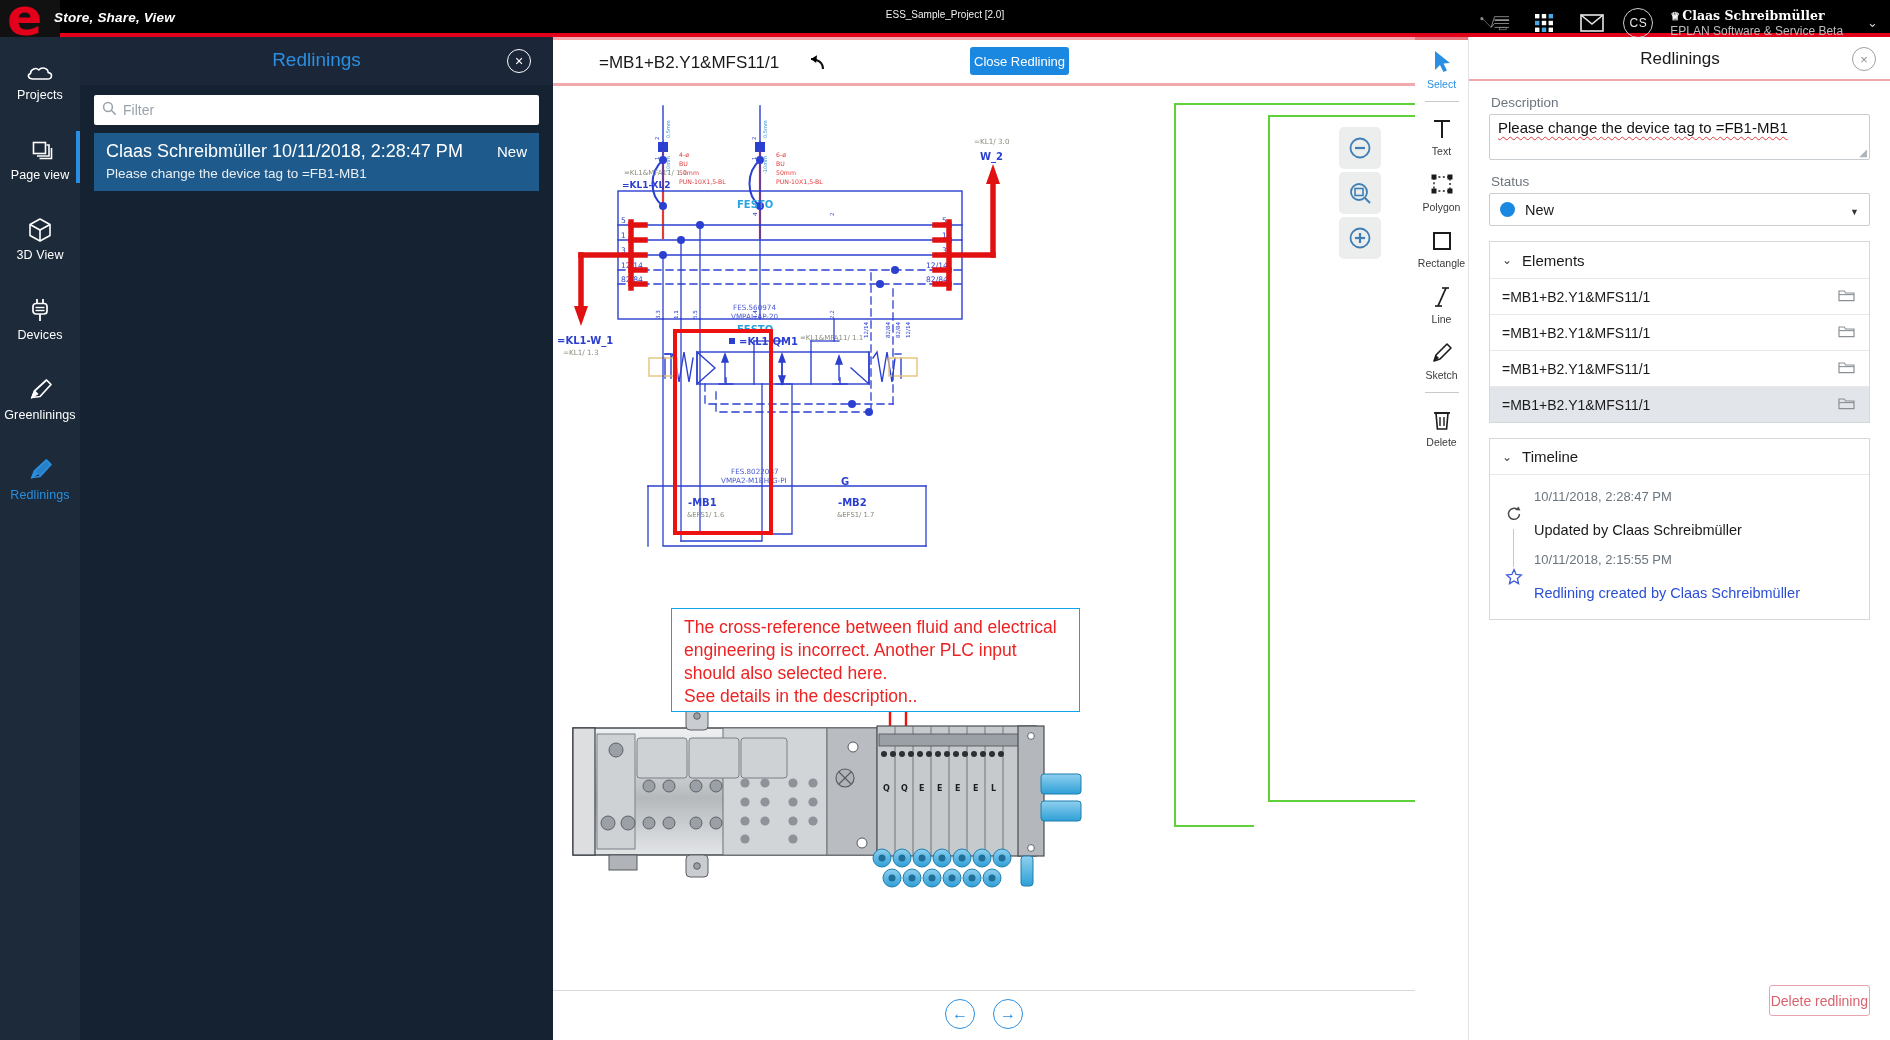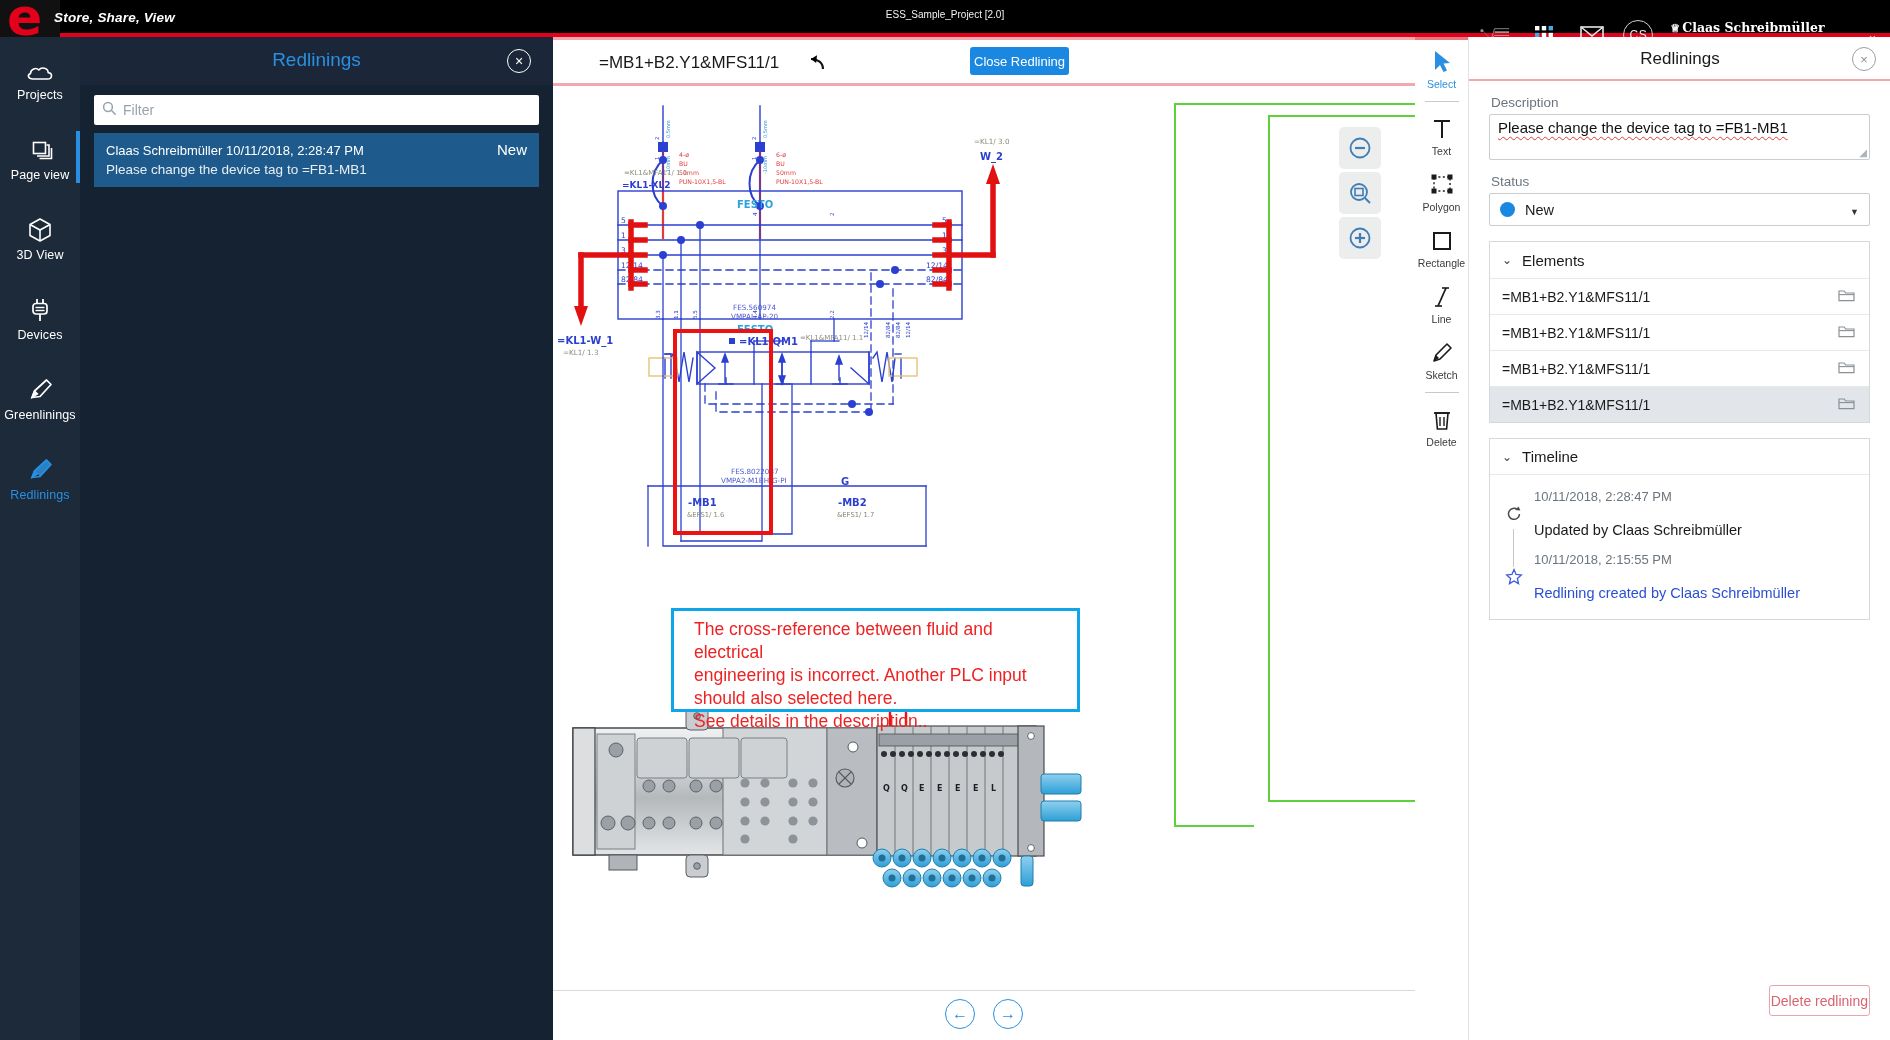--- a/index.html
+++ b/index.html
@@ -30,21 +30,21 @@
   .brand-tag {
     position: absolute; left: 54px; top: 10px;
     font-size: 13.5px; font-style: italic; font-weight: 700;
     color: #ffffff; letter-spacing: .2px;
   }
   .proj-title {
     position: absolute; left: 0; top: 9px; width: 1890px;
     text-align: center; font-size: 10px; color: #f2f2f2;
   }
   .hdr-icons {
-    position: absolute; right: 8px; top: 16px; height: 37px;
+    position: absolute; right: 8px; top: 4px; height: 37px;
     display: flex; align-items: center; gap: 14px;
   }
   .hdr-ico { width: 34px; height: 34px; display: flex; align-items: center; justify-content: center; color:#d8d8d8; }
   .hdr-ico svg { display:block; }
   .avatar {
     width: 30px; height: 30px; border-radius: 50%;
     border: 1.4px solid #cfcfcf; color: #e8e8e8;
     display: flex; align-items: center; justify-content: center;
     font-size: 12px; letter-spacing: .5px;
   }
@@ -97,21 +97,21 @@
   .filter-box input {
     border: 0; outline: 0; font-size: 14px; color: #333; flex: 1;
     font-family: "Liberation Sans", sans-serif; background: transparent;
   }
   .filter-box input::placeholder { color: #9aa3ab; }
   .rl-item {
     margin: 0 14px; padding: 8px 12px 10px 12px;
     background: #1e5b8c; cursor: pointer;
   }
   .rl-row1 { display: flex; align-items: baseline; justify-content: space-between; }
-  .rl-who { font-size: 13px; color: #ffffff; }
+  .rl-who { font-size: 18px; color: #ffffff; }
   .rl-badge { font-size: 15px; color: #ffffff; padding-left: 12px; }
   .rl-desc { font-size: 13.5px; color: #e9eef3; margin-top: 4px; }
 
   
   .canvas-wrap {
     position: absolute; left: 553px; top: 37px; width: 862px; height: 1003px;
     background: #ffffff; border-top: 3px solid #f1a9ae;
   }
   .canvas-toolbar {
     position: relative; height: 46px; border-bottom: 3px solid #f1a9ae; background: #ffffff;
@@ -151,21 +151,21 @@
   .navbtn {
     width: 30px; height: 30px; border-radius: 50%; border: 1.8px solid #2a8fe0;
     color: #2a8fe0; display: flex; align-items: center; justify-content: center;
     font-size: 16px; cursor: pointer;
   }
   .canvas-sep { position: absolute; left: 0; bottom: 46px; width: 862px; height: 1px; background: #d9d9d9; }
 
   
   .redbox {
     position: absolute; left: 118px; top: 522px; width: 409px; height: 104px;
-    border: 3px solid #0ea5e9; background: #ffffff; padding: 7px 20px;
+    border: 1px solid #0ea5e9; background: #ffffff; padding: 7px 12px;
   }
   .redbox p { color: #ee2222; font-size: 17.5px; line-height: 1.32; }
 
   
   .palette {
     position: absolute; left: 1415px; top: 37px; width: 53px; height: 1003px;
     background: #ffffff; border-top: 3px solid #e8787f;
   }
   .tool {
     width: 53px; padding: 9px 0 6px 0;

